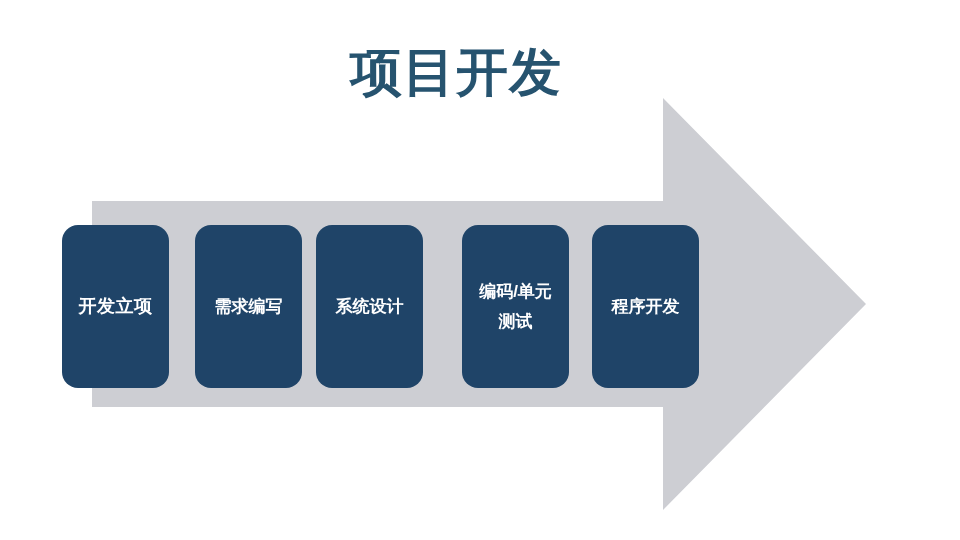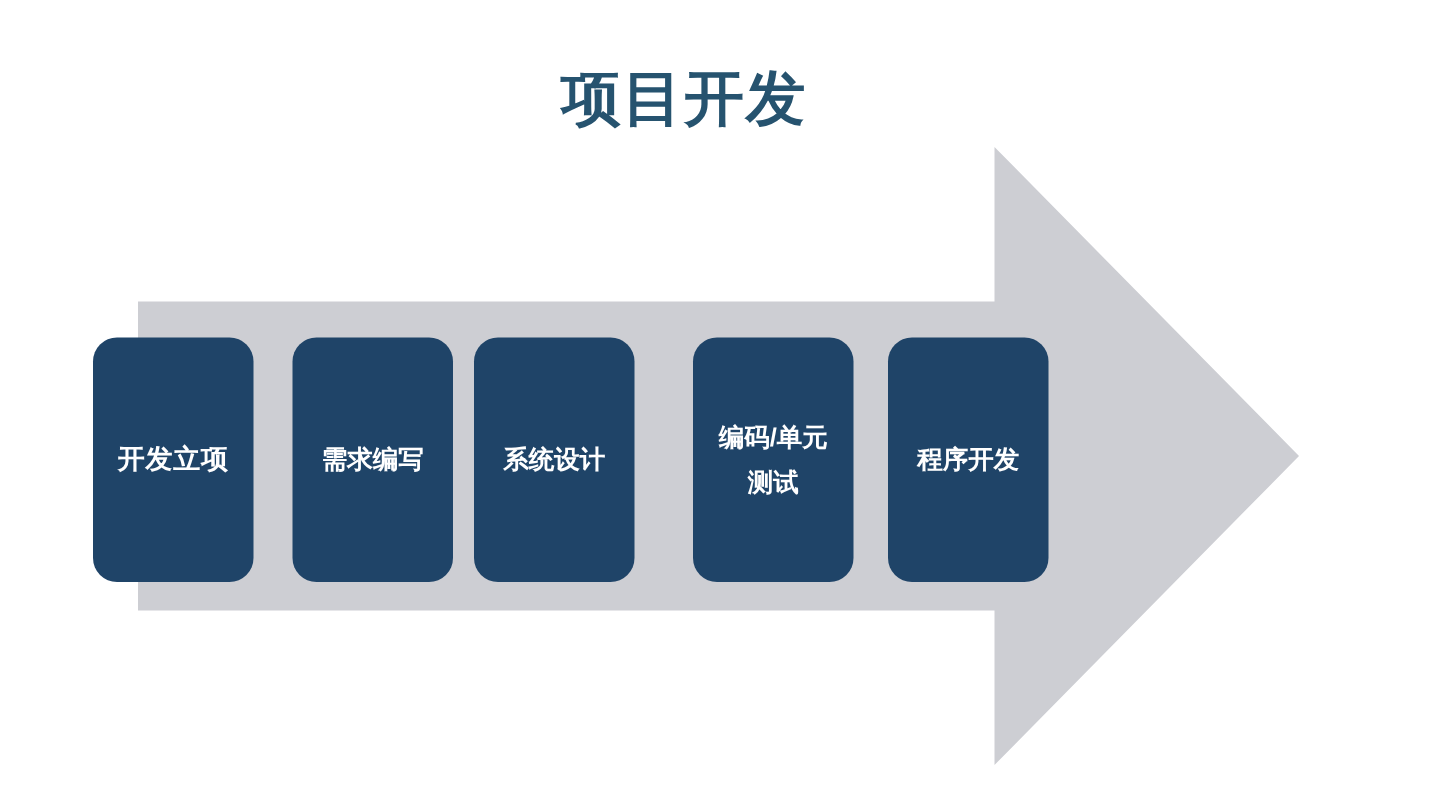--- a/index.html
+++ b/index.html
@@ -14,21 +14,21 @@
     height: 540px;
     background: #ffffff;
     overflow: hidden;
   }
   .slide-title {
     position: absolute;
     top: 44px;
     left: 0;
     width: 912px;           
     text-align: center;
-    font-size: 40px;
+    font-size: 52px;
     font-weight: 700;
     letter-spacing: 1px;
     color: #26536F;
     line-height: 1.1;
     user-select: none;
   }
   .arrow-svg {
     position: absolute;
     top: 0;
     left: 0;

